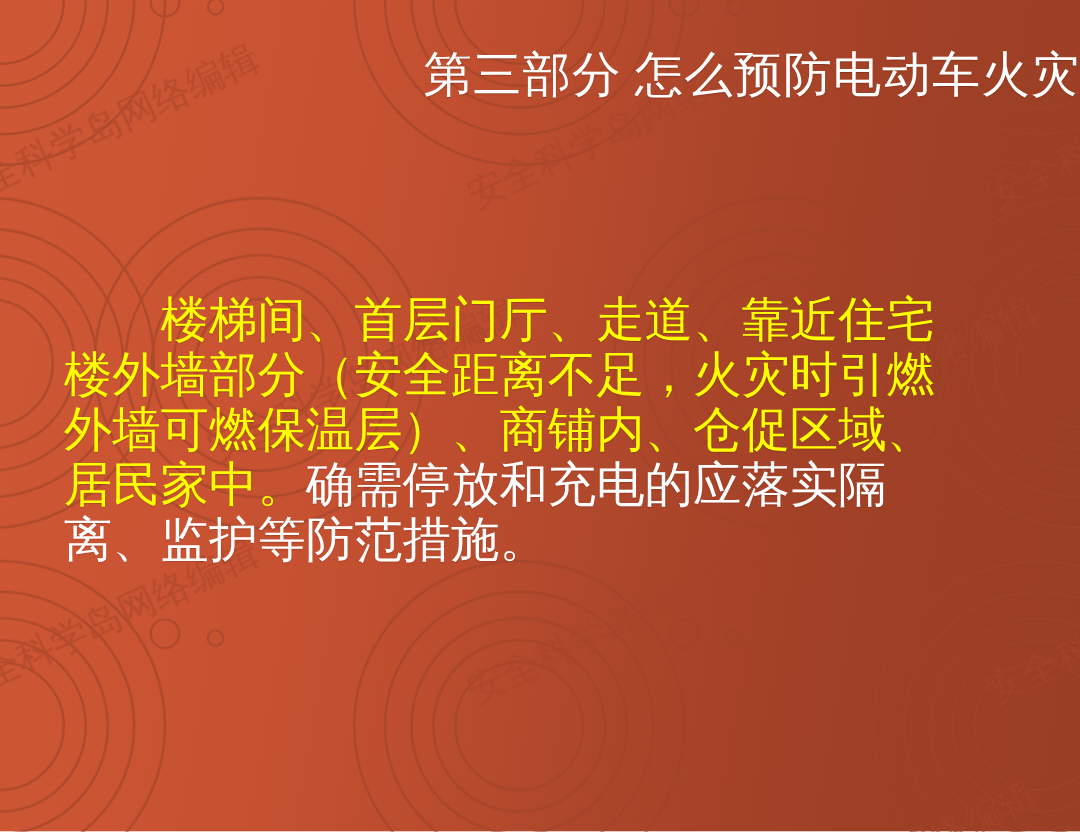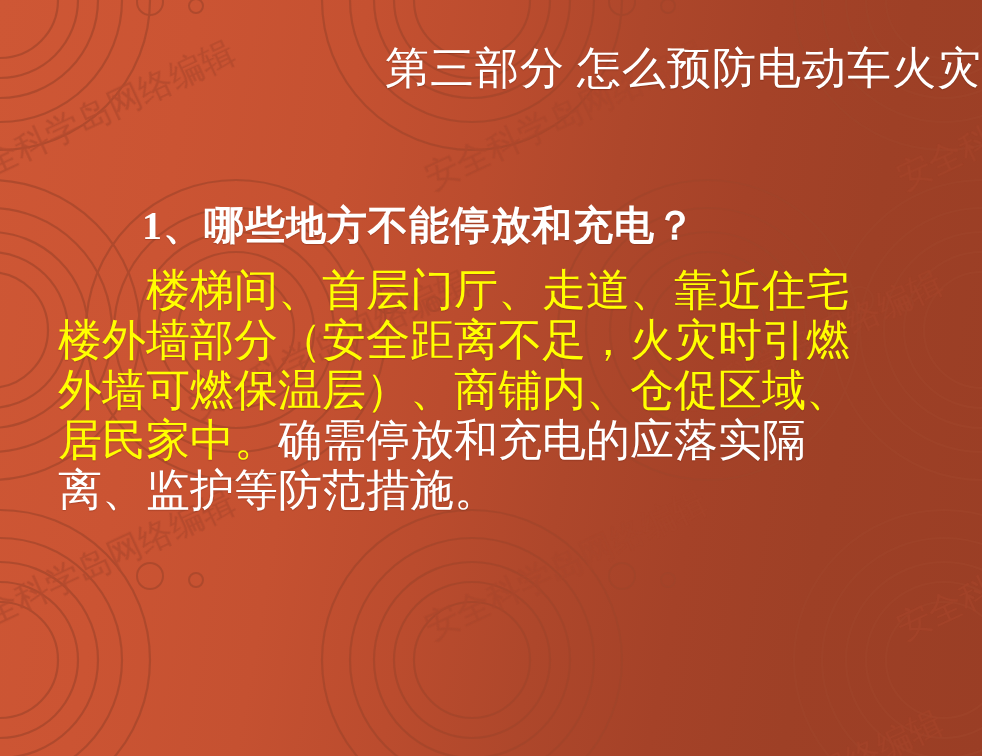--- a/index.html
+++ b/index.html
@@ -143,19 +143,18 @@
           <text x="196" y="-40" transform="rotate(-25 196 -40)">安全科学岛网络编辑</text>
           <text x="-280" y="-40" transform="rotate(-25 -280 -40)">安全科学岛网络编辑</text>
           <text x="668" y="860" transform="rotate(-25 668 860)">安全科学岛网络编辑</text>
         </g>
       </g>
     </svg>
   </div>
 
   <div class="title">第三部分 怎么预防电动车火灾</div>
 
-  <div class="subtitle">1、哪些地方不能停放和充电？</div>
 
   <div class="body-text">
     <span class="indent"></span><span class="seg-yellow">楼梯间、首层门厅、走道、靠近住宅楼外墙部分（安全距离不足，火灾时引燃外墙可燃保温层）、商铺内、仓促区域、居民家中。</span><span class="seg-white">确需停放和充电的应落实隔离、监护等防范措施。</span>
   </div>
 
 </div>
 
 </body></html>

